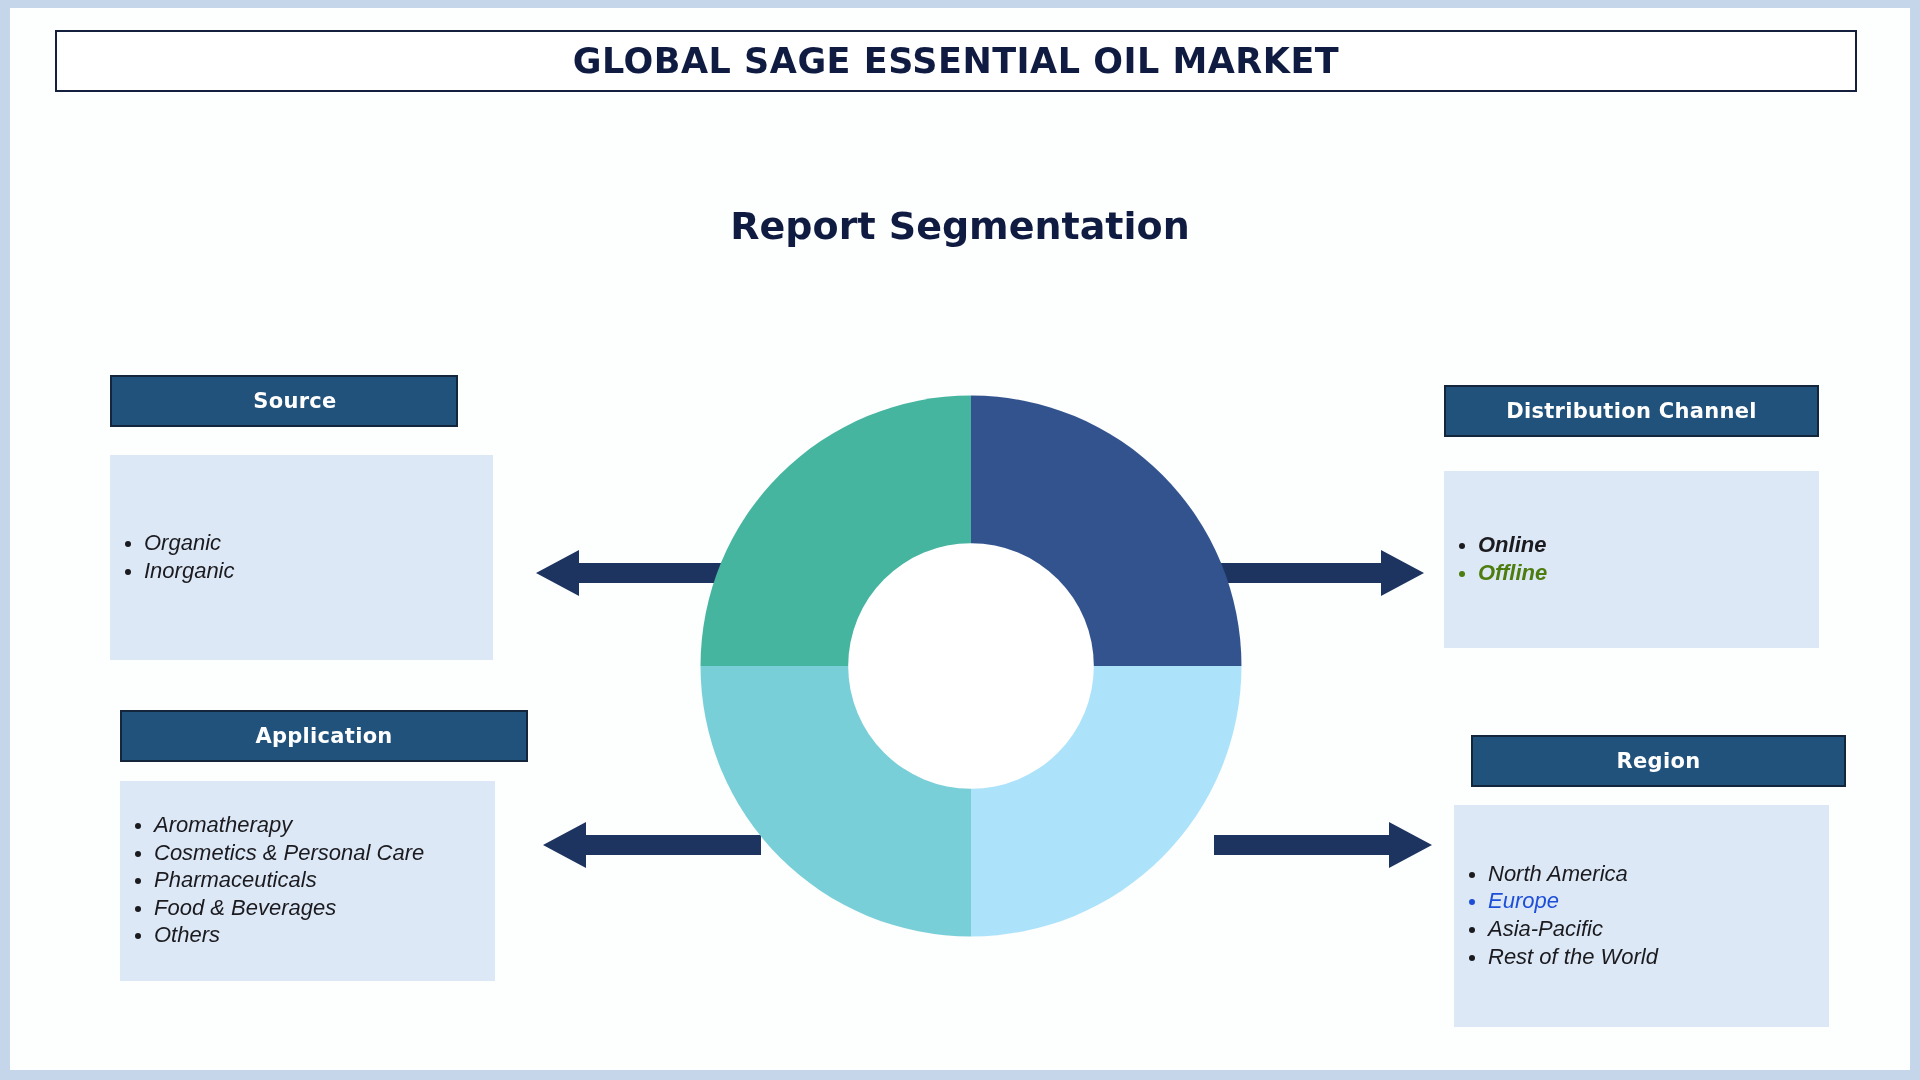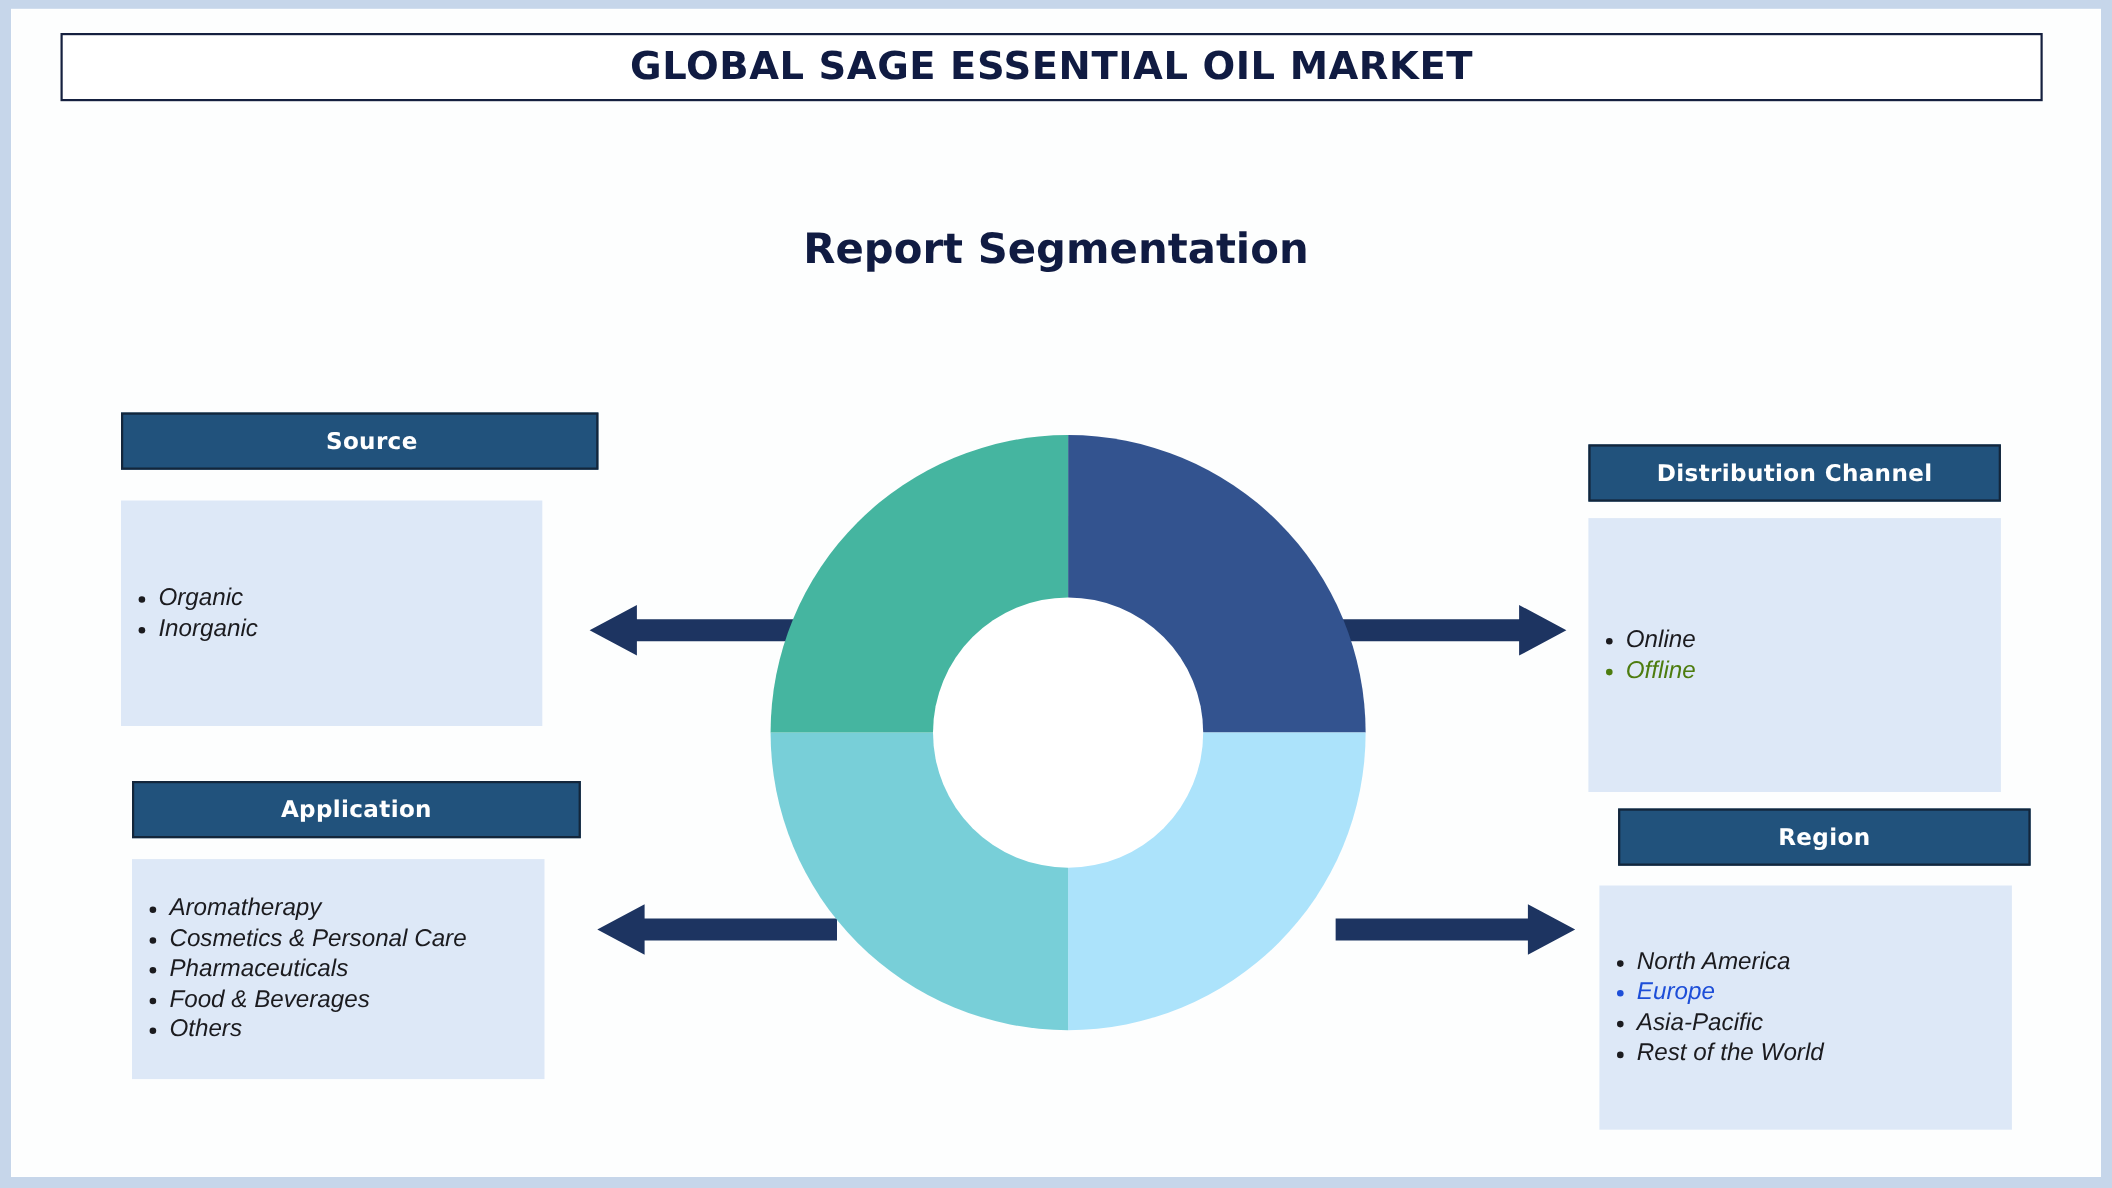--- a/index.html
+++ b/index.html
@@ -99,30 +99,30 @@
     font-size: 22px;
     font-style: italic;
     color: #1b1b1f;
     line-height: 1.16;
     margin: 0 0 2px 0;
     font-family: "Liberation Sans", sans-serif;
   }
   .seg-body li::marker { font-size: 20px; }
 
   
-  #hdr-source { left: 100px;  top: 367px; width: 434px;  height: 52px; padding-left: 22px; }
+  #hdr-source { left: 100px;  top: 367px; width: 348px;  height: 52px; padding-left: 22px; }
   #body-source{ left: 100px;  top: 447px; width: 383px;  height: 205px; }
 
   
   #hdr-application { left: 110px; top: 702px; width: 408px; height: 52px; }
   #body-application{ left: 110px; top: 773px; width: 375px; height: 200px; }
 
   
-  #hdr-distribution { left: 1434px; top: 396px; width: 375px; height: 52px; }
-  #body-distribution{ left: 1434px; top: 463px; width: 375px; height: 249px; }
+  #hdr-distribution { left: 1434px; top: 377px; width: 375px; height: 52px; }
+  #body-distribution{ left: 1434px; top: 463px; width: 375px; height: 177px; font-weight: bold; }
 
   
   #hdr-region { left: 1461px; top: 727px; width: 375px; height: 52px; }
   #body-region{ left: 1444px; top: 797px; width: 375px; height: 222px; }
 
   
   #donut-wrap {
     position: absolute;
     left: 685px;
     top: 382px;

